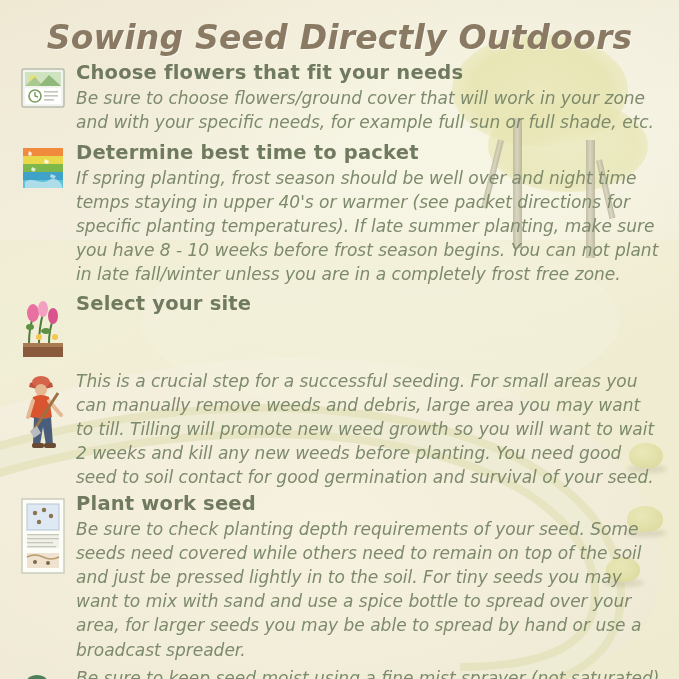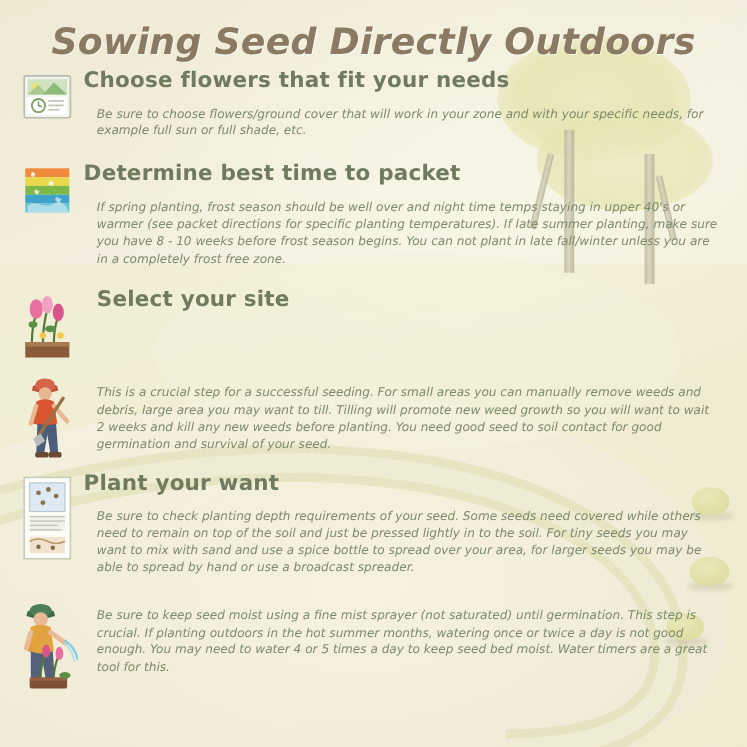--- a/index.html
+++ b/index.html
@@ -114,30 +114,30 @@
     font-family: "DejaVu Sans", sans-serif;
     font-size: 19.5px;
     color: #6f7a5e;
     line-height: 1.12;
     margin: 0 0 2px 0;
     letter-spacing: .2px;
   }
   .step-body {
     font-family: "DejaVu Sans", sans-serif;
     font-style: italic;
-    font-size: 11px;
+    font-size: 17px;
     line-height: 1.42;
     color: #7d8a6b;
-    margin: 12px;
+    margin: 0;
     max-width: 585px;
   }
   
   .step-1 { margin-top: 0px; }
   .step-2 { margin-top: 8px; }
-  .step-3 { margin-top: 6px; gap: 12px; }
+  .step-3 { margin-top: 6px; }
   .step-4 { margin-top: 6px; }
   .step-5 { margin-top: 4px; }
   .step-6 { margin-top: 4px; }
 
   .icon-svg { display: block; }
 </style>
 </head>
 <body>
 
 <div id="page">
@@ -267,21 +267,21 @@
           <rect x="9" y="41" width="32" height="1.3" fill="#c6c8ba"></rect>
           <rect x="9" y="45" width="26" height="1.3" fill="#c6c8ba"></rect>
           <rect x="9" y="49" width="29" height="1.3" fill="#c6c8ba"></rect>
           <rect x="9" y="56" width="32" height="15" fill="#efe3cf"></rect>
           <path d="M9 60 q8 -4 16 0 q8 4 16 0" stroke="#b99b6e" stroke-width="1.4" fill="none"></path>
           <circle cx="17" cy="65" r="2" fill="#7f6a46"></circle>
           <circle cx="30" cy="66" r="2" fill="#7f6a46"></circle>
         </svg>
       </div>
       <div class="text-cell">
-        <h2 class="step-title">Plant your want</h2>
+        <h2 class="step-title">Plant work seed</h2>
         <p class="step-body">Be sure to check planting depth requirements of  your seed.  Some seeds need covered while others need to remain on top of the soil and just be pressed lightly in to the  soil.  For tiny seeds you may want to mix with sand and use a spice bottle to spread over your area, for larger seeds you may be able to spread by hand or use a broadcast spreader.</p>
       </div>
     </div>
 
     <div class="step step-6">
       <div class="icon-cell">
         <svg class="icon-svg" width="56" height="90" viewBox="0 0 56 90">
           <path d="M10 12 q12 -7 24 0 l1 4 q-13 5 -26 0 z" fill="#3f6b4a"></path>
           <ellipse cx="22" cy="11" rx="10" ry="6" fill="#4d7e58"></ellipse>
           <circle cx="22" cy="19" r="6.5" fill="#e8bb96"></circle>

